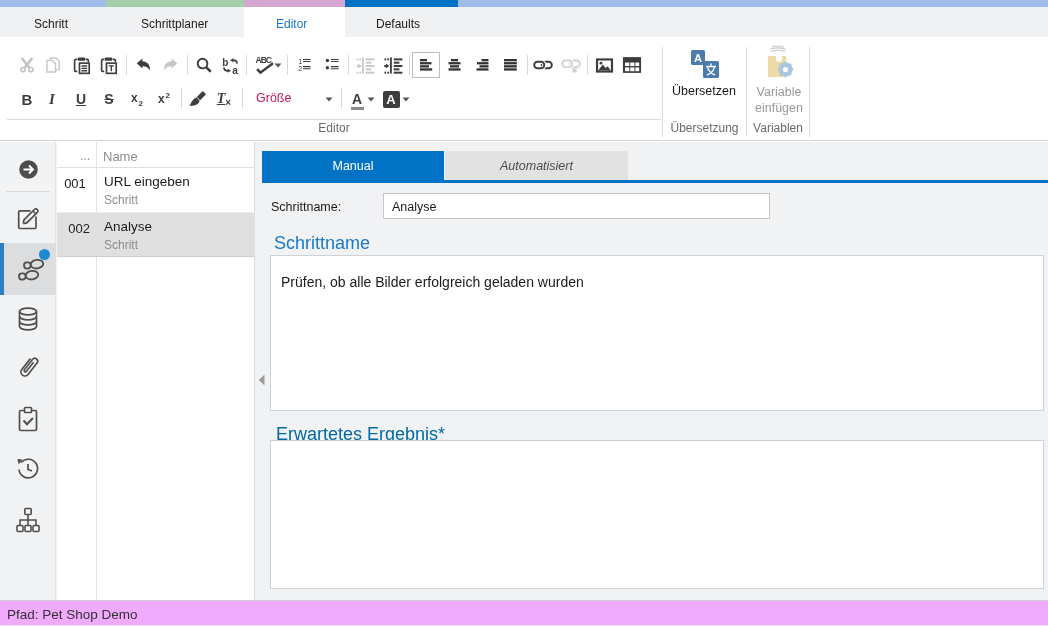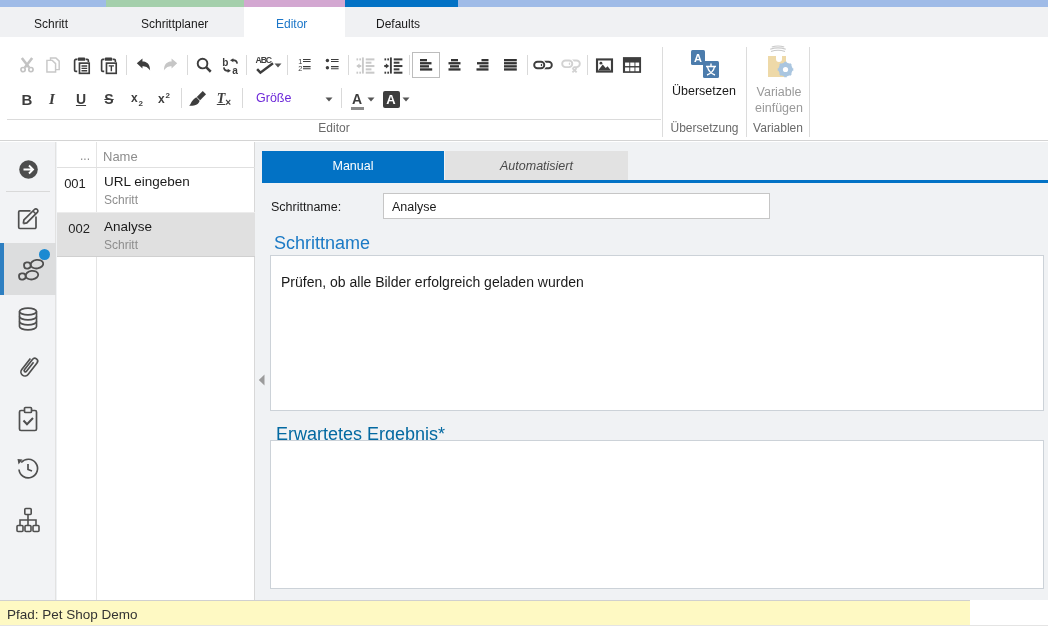--- a/index.html
+++ b/index.html
@@ -300,21 +300,21 @@
         <g fill="#3d3d3d">
           <path d="M12.4 0.8 L15.2 3.6 L10.2 8.6 L7.4 5.8 Z"></path>
           <path d="M7 6.2 L9.8 9 C9.3 11.6 6.2 13.6 1 13.3 C2.7 12 2.5 8.9 7 6.2 Z"></path>
         </g>
       </svg>
     </div>
   <div class="ico2" style="left:210px;">
       <span style="font:italic bold 14px 'Liberation Serif';color:#3d3d3d;text-decoration:underline;">T</span>
       <span style="font:bold 10px 'Liberation Sans';color:#3d3d3d;margin-left:0px;margin-top:6px;">×</span>
     </div>
-  <div class="abs" style="left:256px;top:54px;font-size:12.5px;color:#6d28d9;text-align:center;">Größe</div>
+  <div class="abs" style="left:256px;top:54px;font-size:12.5px;color:#be185d;text-align:center;">Größe</div>
   <svg class="abs" style="left:325px;top:60px;" width="8" height="5" viewBox="0 0 8 5">
       <path d="M0.5 0.5 h7 l-3.5 4 z" fill="#555"></path>
     </svg>
   <div class="ico2" style="left:343px;">
       <div style="position:relative;"><span style="font:bold 14px 'Liberation Sans';color:#3d3d3d;">A</span><div style="position:absolute;left:-1px;bottom:-2px;width:13px;height:3px;background:#8a8a8a;"></div></div>
     </div>
   <svg class="abs" style="left:367px;top:60px;" width="8" height="5" viewBox="0 0 8 5">
       <path d="M0.5 0.5 h7 l-3.5 4 z" fill="#555"></path>
     </svg>
   <div class="ico2" style="left:377px;">
@@ -463,16 +463,16 @@
   <div class="abs" style="left:392px;top:57.5px;font-size:12.5px;color:#1a1a1a;">Analyse</div>
 
   <div class="abs" style="left:274px;top:91px;font-size:18px;color:#1b7ac5;">Schrittname</div>
   <div class="abs" style="left:270px;top:113px;width:774px;height:156px;background:#fff;border:1px solid #ccd2d8;"></div>
   <div class="abs" style="left:281px;top:132px;font-size:14px;color:#1a1a1a;">Prüfen, ob alle Bilder erfolgreich geladen wurden</div>
 
   <div class="abs" style="left:276px;top:282px;font-size:18px;color:#0369a1;">Erwartetes Ergebnis*</div>
   <div class="abs" style="left:270px;top:298px;width:774px;height:149px;background:#fff;border:1px solid #ccd2d8;"></div>
 </div>
 
-<div class="abs" style="left:0;top:600px;width:970px;height:26px;background:#fef9c3;border-top:1px solid #d0d0d0;">
+<div class="abs" style="left:0;top:600px;width:1048px;height:26px;background:#f0abfc;border-top:1px solid #d0d0d0;">
   <div class="abs" style="left:7px;top:6px;font-size:13.5px;color:#333;">Pfad: Pet Shop Demo</div>
   <div class="abs" style="left:0;top:24px;width:1048px;height:1px;background:#e4e4e4;"></div>
 </div>
 
 </body></html>

